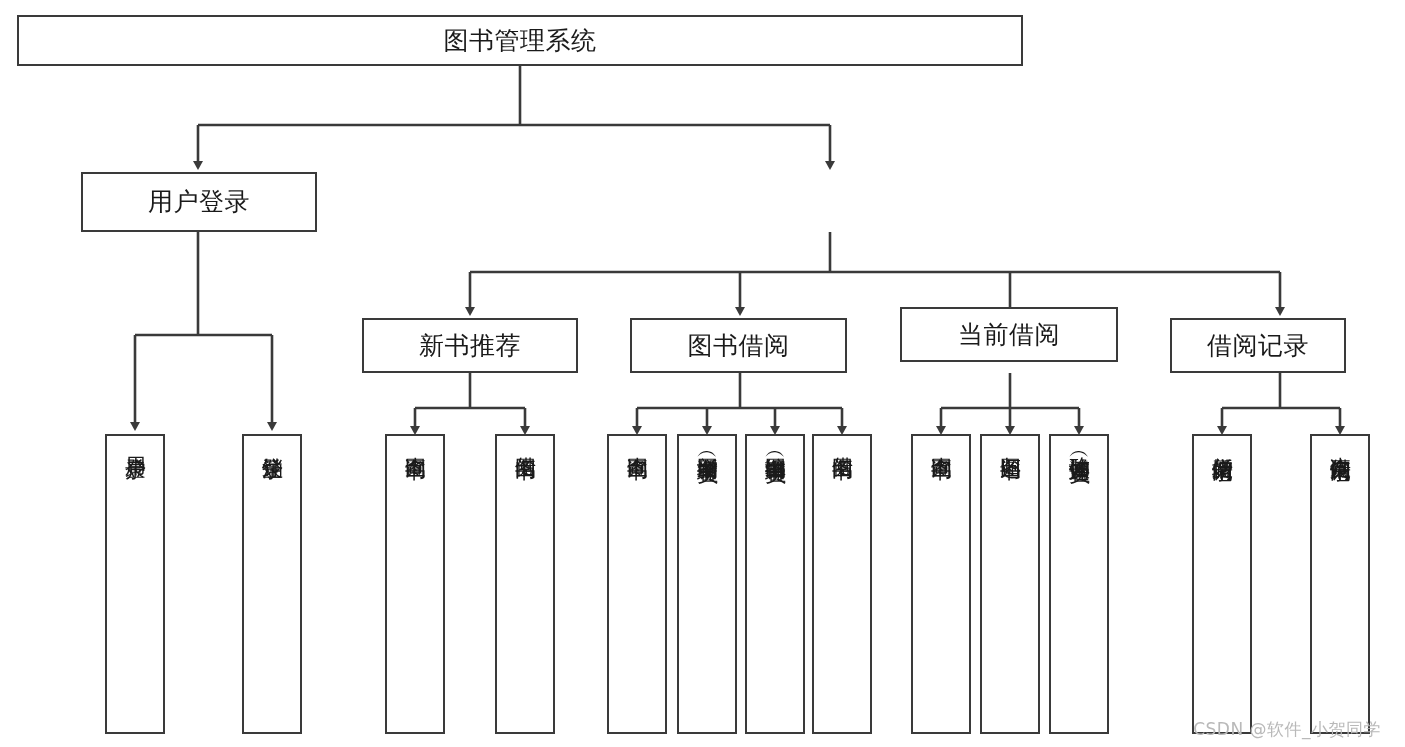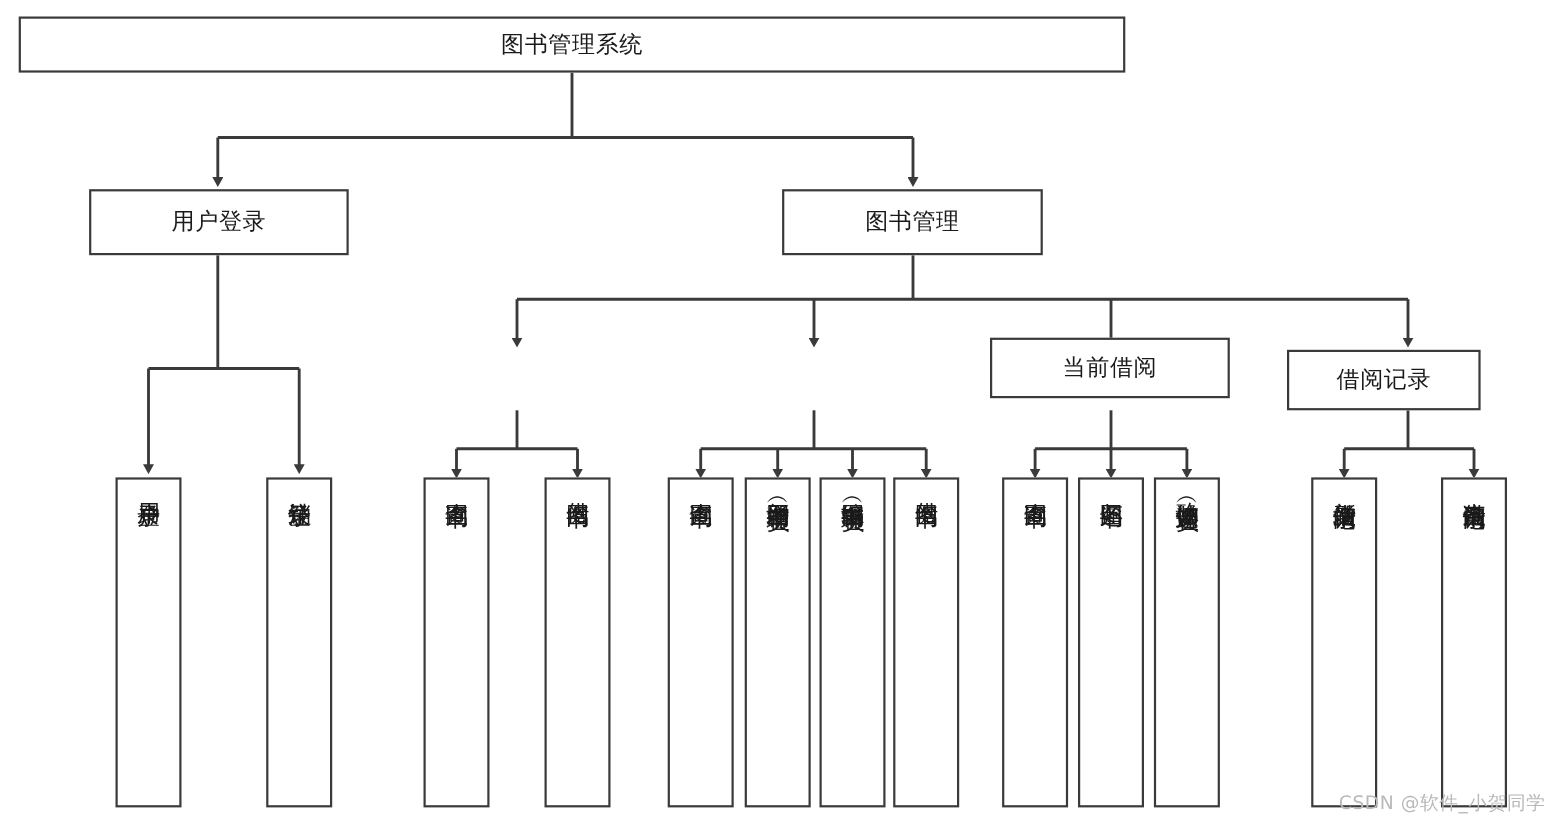--- a/index.html
+++ b/index.html
@@ -29,21 +29,21 @@
   .node-box {
     position: absolute;
     box-sizing: border-box;
     background: #ffffff;
     border: 2.5px solid #3a3a3a;
     display: flex;
     align-items: center;
     justify-content: center;
   }
   .node-label-h {
-    font-size: 21px;
+    font-size: 25px;
     color: #1a1a1a;
     letter-spacing: 0.5px;
     line-height: 1.1;
     white-space: nowrap;
     text-align: center;
   }
   .node-box.leaf {
     align-items: flex-start;
     justify-content: center;
     padding-top: 4px;
@@ -53,21 +53,21 @@
     color: #1a1a1a;
     writing-mode: vertical-rl;
     text-orientation: upright;
     line-height: 1.18;
     letter-spacing: 1px;
     text-align: center;
     white-space: nowrap;
   }
   #watermark {
     position: absolute;
-    right: 0;
+    right: 24px;
     bottom: 6px;
     font-size: 17px;
     color: #b9b9b9;
     letter-spacing: 0.5px;
     white-space: nowrap;
     pointer-events: none;
   }
 </style>
 </head>
 <body>
@@ -127,24 +127,27 @@
     </g>
   </svg>
 
   <div class="node-box" style="left:17px; top:15px; width:1006px; height:51px;">
     <span class="node-label-h">图书管理系统</span>
   </div>
 
   <div class="node-box" style="left:81px; top:172px; width:236px; height:60px;">
     <span class="node-label-h">用户登录</span>
   </div>
-  <div class="node-box" style="left:711px; top:172px; width:237px; height:60px;">
-    <span class="node-label-h">图书管理</span>
+
+  <div class="node-box" style="left:362px; top:318px; width:216px; height:55px;">
+    <span class="node-label-h">新书推荐</span>
   </div>
-
+  <div class="node-box" style="left:630px; top:318px; width:217px; height:55px;">
+    <span class="node-label-h">图书借阅</span>
+  </div>
   <div class="node-box" style="left:900px; top:307px; width:218px; height:55px;">
     <span class="node-label-h">当前借阅</span>
   </div>
   <div class="node-box" style="left:1170px; top:318px; width:176px; height:55px;">
     <span class="node-label-h">借阅记录</span>
   </div>
 
   <div class="node-box leaf" style="left:105px; top:434px; width:60px; height:300px;">
     <span class="node-label-v">用户登录</span>
   </div>

